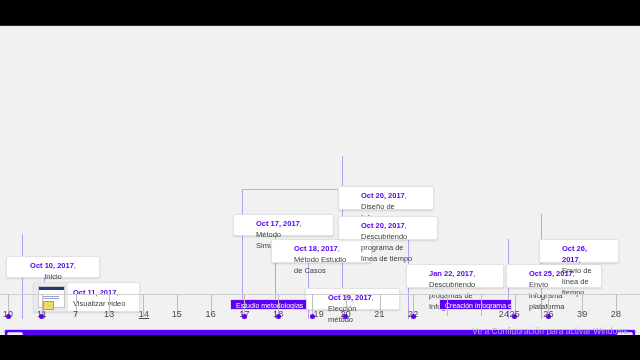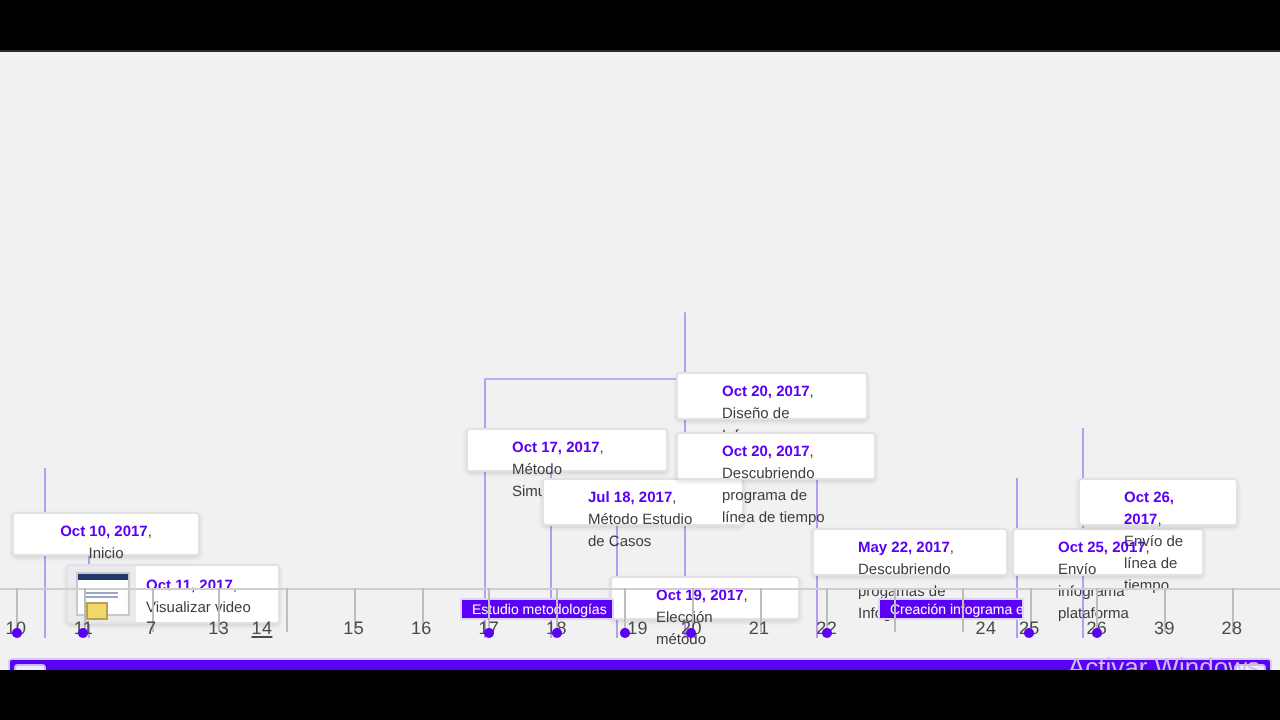--- a/index.html
+++ b/index.html
@@ -105,37 +105,37 @@
       <div class="txt">
         <span class="d">Oct 11, 2017</span><span>, Visualizar video de Metodologías</span>
       </div>
     </div>
 
     <div class="card" style="left:233px;top:188px;width:101px;height:22px;">
       <span class="d">Oct 17, 2017</span><span>, Método Simulación</span>
     </div>
 
     <div class="card" style="left:271px;top:213px;width:101px;height:24px;">
-      <span class="d">Jul 18, 2017</span><span>, Método Estudio de Casos</span>
+      <span class="d">Oct 18, 2017</span><span>, Método Estudio de Casos</span>
     </div>
 
     <div class="card" style="left:305px;top:238px;width:95px;height:22px;margin-top:24px;">
       <span class="d">Oct 19, 2017</span><span>, Elección método</span>
     </div>
 
     <div class="card" style="left:338px;top:160px;width:96px;height:24px;">
       <span class="d">Oct 20, 2017</span><span>, Diseño de Infograma</span>
     </div>
 
     <div class="card" style="left:338px;top:190px;width:100px;height:24px;">
       <span class="d">Oct 20, 2017</span><span>, Descubriendo programa de línea de tiempo</span>
     </div>
 
     <div class="card" style="left:406px;top:238px;width:98px;height:24px;">
-      <span class="d">May 22, 2017</span><span>, Descubriendo progamas de Infografías</span>
+      <span class="d">Jan 22, 2017</span><span>, Descubriendo progamas de Infografías</span>
     </div>
 
     <div class="card" style="left:506px;top:238px;width:96px;height:24px;">
       <span class="d">Oct 25, 2017</span><span>, Envío infograma plataforma</span>
     </div>
 
     <div class="card" style="left:539px;top:213px;width:80px;height:24px;">
       <span class="d">Oct 26, 2017</span><span>, Envío de línea de tiempo</span>
     </div>
 
@@ -162,31 +162,31 @@
         <div class="tick" style="left: 514.667px;"></div>
         <div class="tick" style="left: 548.444px;"></div>
         <div class="tick" style="left: 582.222px;"></div>
         <div class="tick" style="left: 616px;"></div>
       </div>
     <div id="labels">
         <div class="tlabel" style="left: 8px;">10</div>
         <div class="tlabel" style="left: 41.7778px;">11</div>
         <div class="tlabel" style="left: 75.5556px;">7</div>
         <div class="tlabel" style="left: 109.333px;">13</div>
-        <div class="tlabel" style="left: 131px; text-decoration: underline;">14</div>
+        <div class="tlabel" style="left: 144px; text-decoration: underline;">14</div>
         <div class="tlabel" style="left: 176.889px;">15</div>
         <div class="tlabel" style="left: 210.667px;">16</div>
         <div class="tlabel" style="left: 244.444px;">17</div>
         <div class="tlabel" style="left: 278.222px;">18</div>
         <div class="tlabel" style="left: 312px; text-align: right;">19</div>
         <div class="tlabel" style="left: 345.778px;">20</div>
         <div class="tlabel" style="left: 379.556px;">21</div>
         <div class="tlabel" style="left: 413.333px;">22</div>
         <div class="tlabel" style="left: 447.111px; margin-top: 24px;">23</div>
-        <div class="tlabel" style="left: 493px;">24</div>
+        <div class="tlabel" style="left: 504px;">24</div>
         <div class="tlabel" style="left: 514.667px;">25</div>
         <div class="tlabel" style="left: 548.444px;">26</div>
         <div class="tlabel" style="left: 582.222px;">39</div>
         <div class="tlabel" style="left: 616px;">28</div>
       </div>
     <div id="dots">
         <div class="evdot" style="left: 8px;"></div>
         <div class="evdot" style="left: 41.7778px;"></div>
         <div class="evdot" style="left: 244.444px;"></div>
         <div class="evdot" style="left: 278.222px;"></div>
@@ -200,20 +200,19 @@
     <div id="scrollbar">
       <div class="handle" id="handleL">
           <i></i>
         </div>
       <div class="handle" id="handleR">
           <i></i>
         </div>
     </div>
 
     <div id="wm">
-      <div class="t1">Activar Windows</div>
       <div class="t2">Ve a Configuración para activar Windows.</div>
     </div>
 
   </div>
 
   <div class="bar-black" id="botbar"></div>
 </div>
 
 </body></html>

